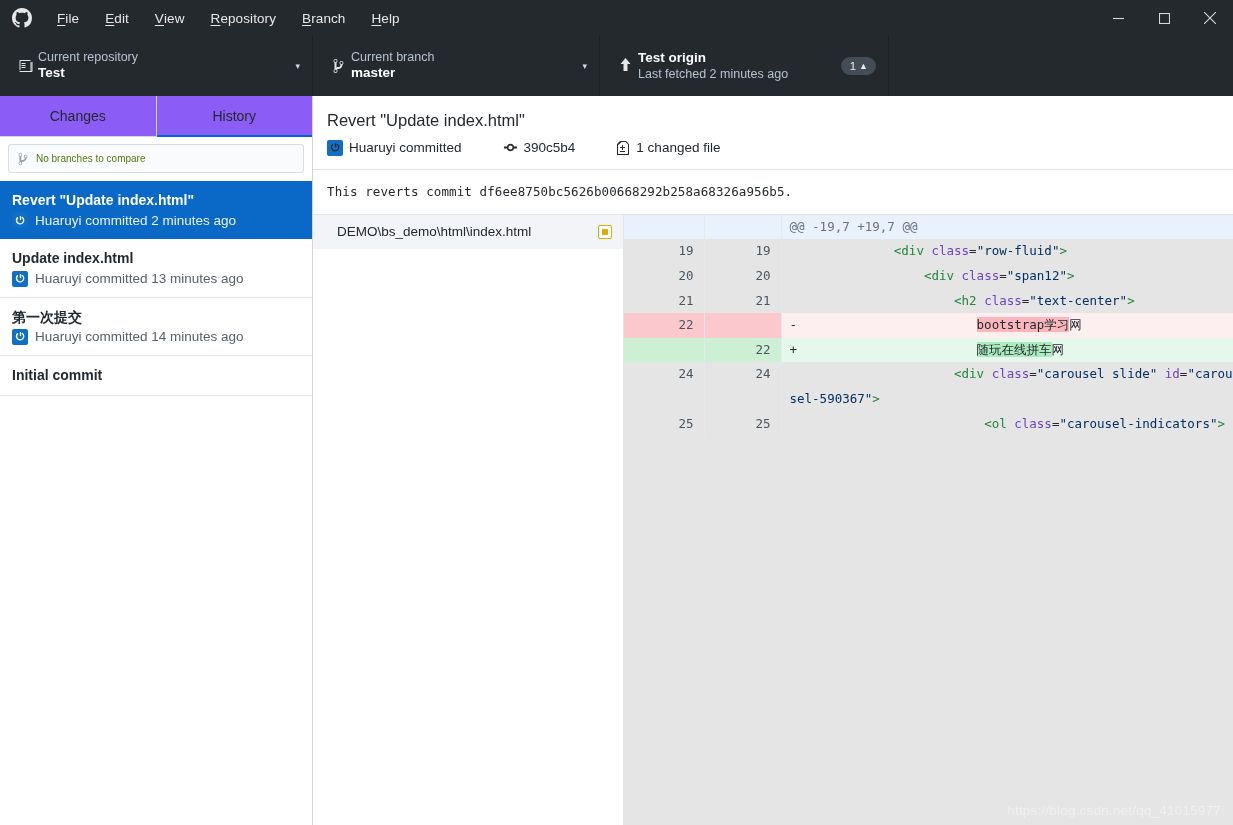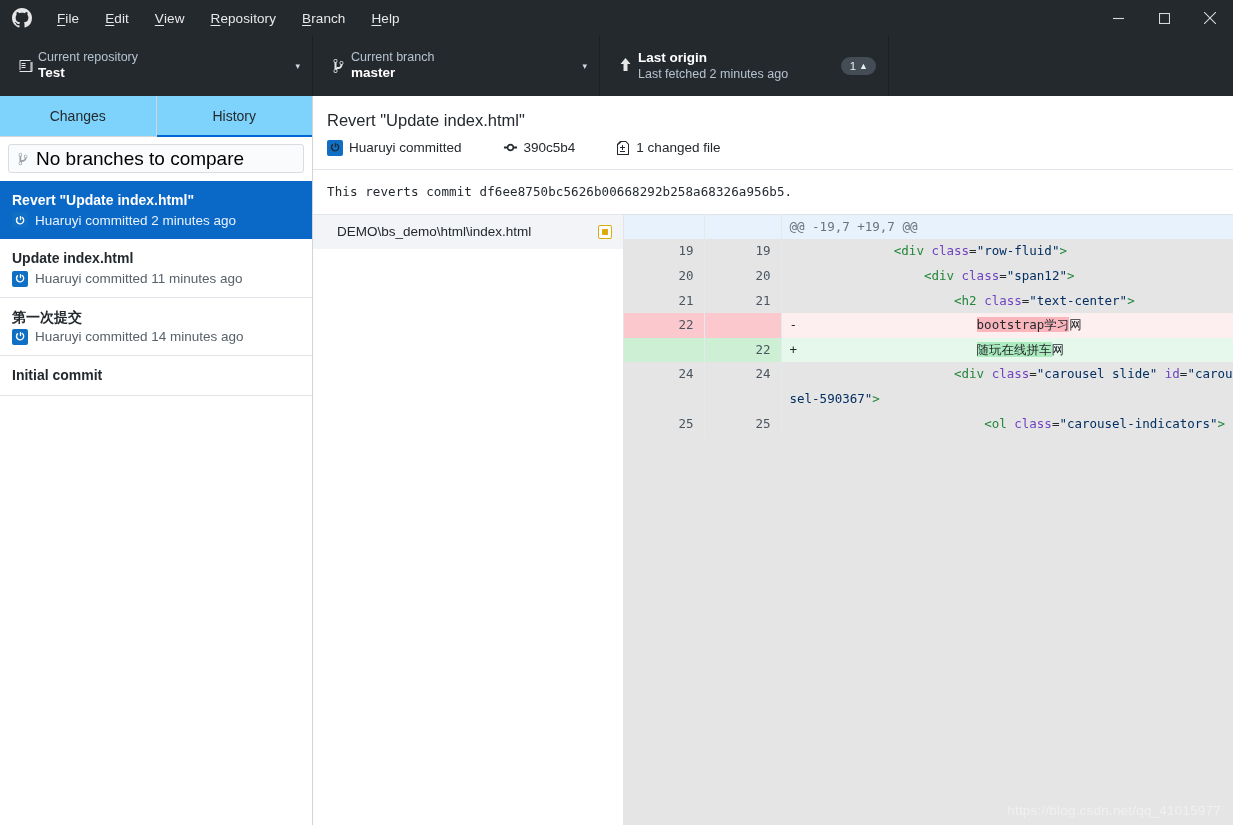--- a/index.html
+++ b/index.html
@@ -51,37 +51,37 @@
     margin-left: auto; background: #444d56; color: #e6edf3; border-radius: 10px;
     font-size: 11.5px; padding: 3px 8px 3px 9px; display: flex; align-items: center; gap: 3px;
   }
   .push-badge .arw { font-size: 9px; }
 
   
   .body { flex: 1; display: flex; min-height: 0; background: #fff; }
 
   
   .sidebar { width: 313px; flex: 0 0 313px; border-right: 1px solid #d1d5da; display: flex; flex-direction: column; background: #fff; }
-  .tabs { height: 41px; flex: 0 0 41px; display: flex; border-bottom: 1px solid #d1d5da; background: #7dd3fc; }
+  .tabs { height: 41px; flex: 0 0 41px; display: flex; border-bottom: 1px solid #d1d5da; background: #8b5cf6; }
   .tab {
     flex: 1; display: flex; align-items: center; justify-content: center;
     font-size: 14px; color: #24292e; position: relative; cursor: default;
     border-right: 1px solid #d1d5da;
   }
   .tab:last-child { border-right: none; }
   .tab.active::after {
     content: ""; position: absolute; left: 0; right: 0; bottom: -1px; height: 2px; background: #0366d6;
   }
   .compare-wrap { padding: 7px 8px 8px 8px; background: #fff; }
   .compare-field {
     height: 29px; border: 1px solid #d9dde2; border-radius: 3px; background: #fafbfc;
     display: flex; align-items: center; padding: 0 8px; gap: 7px;
   }
   .compare-field svg { fill: #97a0a8; flex: 0 0 12px; }
-  .compare-placeholder { font-size: 19px; color: #000000; }
+  .compare-placeholder { font-size: 10px; color: #4d7c0f; }
   .commit-list { flex: 1; overflow: hidden; }
   .commit-row {
     padding: 9px 12px 10px 12px; border-bottom: 1px solid #e1e4e8; cursor: default;
     background: #fff;
   }
   .commit-row.selected { background: #0a68c7; border-bottom-color: #0a68c7; }
   .commit-title { font-size: 14px; font-weight: bold; color: #24292e; line-height: 1.45; white-space: nowrap; overflow: hidden; text-overflow: ellipsis; }
   .commit-row.selected .commit-title { color: #fff; }
   .commit-meta { display: flex; align-items: center; gap: 7px; margin-top: 2px; }
   .commit-sub { font-size: 13.5px; color: #586069; white-space: nowrap; overflow: hidden; text-overflow: ellipsis; }
@@ -225,21 +225,21 @@
       <div class="tb-caret">▾</div>
     </div>
 
     <div class="tb-cell tb-push">
       <div class="tb-icon">
         <svg width="13" height="16" viewBox="0 0 10 16">
             <path d="M5 0L0 6h3v7h4V6h3L5 0z"></path>
           </svg>
       </div>
       <div class="tb-text">
-        <div class="tb-value">Last origin</div>
+        <div class="tb-value">Test origin</div>
         <div class="tb-label">Last fetched 2 minutes ago</div>
       </div>
       <div class="push-badge">
         <span>1</span>
         <span class="arw">▲</span>
       </div>
     </div>
 
     <div class="tb-cell tb-rest"></div>
   </div>
@@ -274,21 +274,21 @@
           </div>
         </div>
         <div class="commit-row">
           <div class="commit-title">Update index.html</div>
           <div class="commit-meta">
             <span class="avatar">
               <svg viewBox="0 0 16 16">
                   <path d="M8 1.5a1 1 0 0 1 1 1v4.2a1 1 0 1 1-2 0V2.5a1 1 0 0 1 1-1zM4.2 3.6a1 1 0 0 1 .1 1.4 4.2 4.2 0 1 0 7.4 2.7 4.2 4.2 0 0 0-1.6-3.3 1 1 0 1 1 1.2-1.6 6.2 6.2 0 1 1-8.5.6 1 1 0 0 1 1.4-.1z"></path>
                 </svg>
             </span>
-            <span class="commit-sub">Huaruyi committed 11 minutes ago</span>
+            <span class="commit-sub">Huaruyi committed 13 minutes ago</span>
           </div>
         </div>
         <div class="commit-row">
           <div class="commit-title">第一次提交</div>
           <div class="commit-meta">
             <span class="avatar">
               <svg viewBox="0 0 16 16">
                   <path d="M8 1.5a1 1 0 0 1 1 1v4.2a1 1 0 1 1-2 0V2.5a1 1 0 0 1 1-1zM4.2 3.6a1 1 0 0 1 .1 1.4 4.2 4.2 0 1 0 7.4 2.7 4.2 4.2 0 0 0-1.6-3.3 1 1 0 1 1 1.2-1.6 6.2 6.2 0 1 1-8.5.6 1 1 0 0 1 1.4-.1z"></path>
                 </svg>
             </span>

